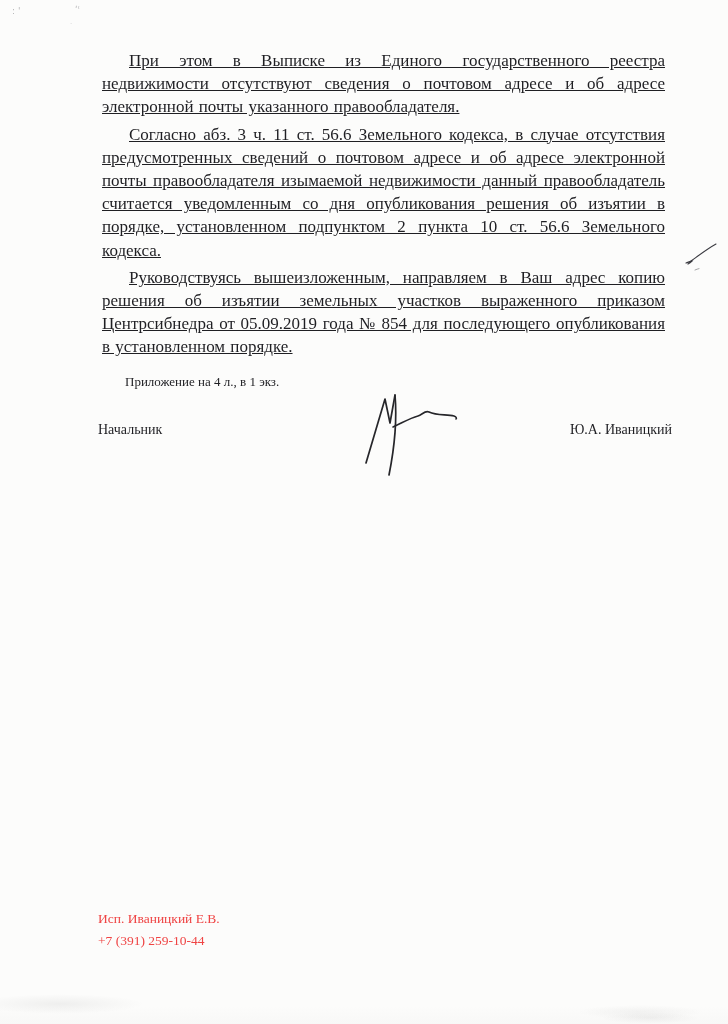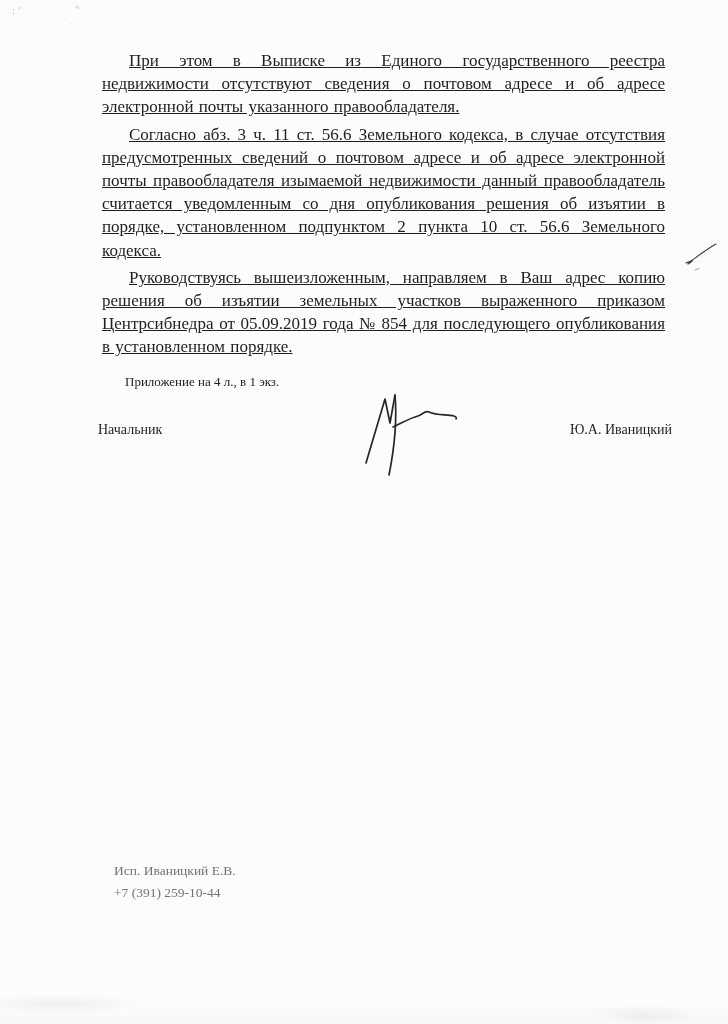--- a/index.html
+++ b/index.html
@@ -65,25 +65,24 @@
   .pen-tick {
     position: absolute;
     left: 683px;
     top: 240px;
     width: 38px;
     height: 32px;
   }
   .footer {
     position: absolute;
     left: 98px;
-    top: 860px;
+    top: 908px;
     font-size: 13.5px;
     line-height: 22px;
-    color: #737373;
-    margin-left: 16px;
+    color: #ef4444;
   }
   .footer div { white-space: nowrap; }
   
   .speck {
     position: absolute;
     color: #7a7a7e;
     font-size: 9px;
     opacity: .55;
     font-family: "DejaVu Sans", sans-serif;
   }

